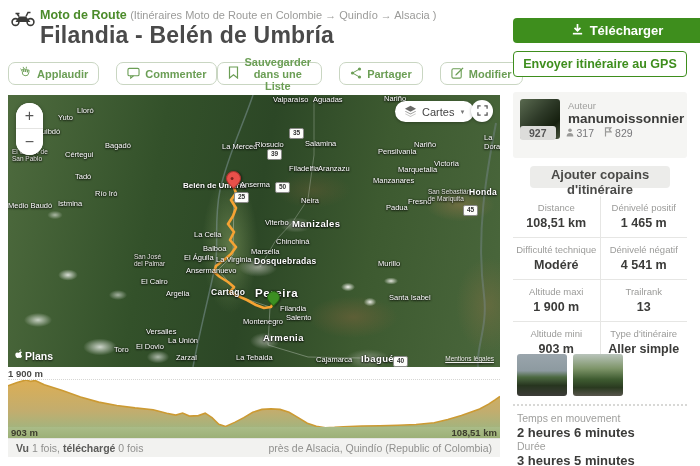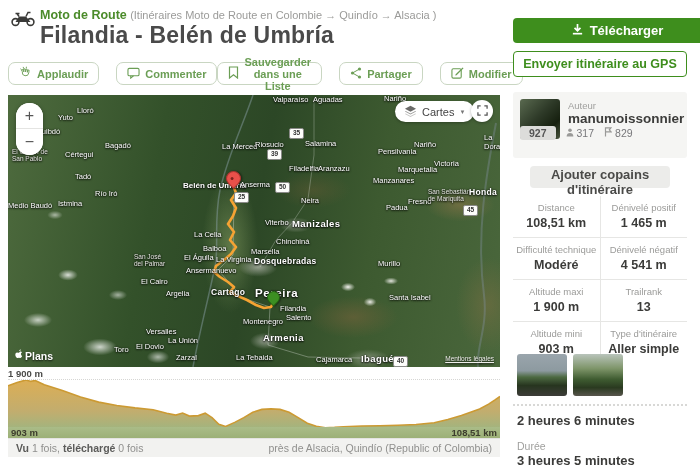--- a/index.html
+++ b/index.html
@@ -377,20 +377,21 @@
 
   <div class="photos">
     <div class="photo p1"></div>
     <div class="photo p2"></div>
   </div>
 
   <div class="dots-div"></div>
 
   <div id="times">
       <div class="time-item t0">
+        <div class="time-label">Temps en mouvement</div>
         <div class="time-value">2 heures 6 minutes</div>
       </div>
       <div class="time-item t1">
         <div class="time-label">Durée</div>
         <div class="time-value">3 heures 5 minutes</div>
       </div>
     </div>
 </div>
 
 </body></html>

